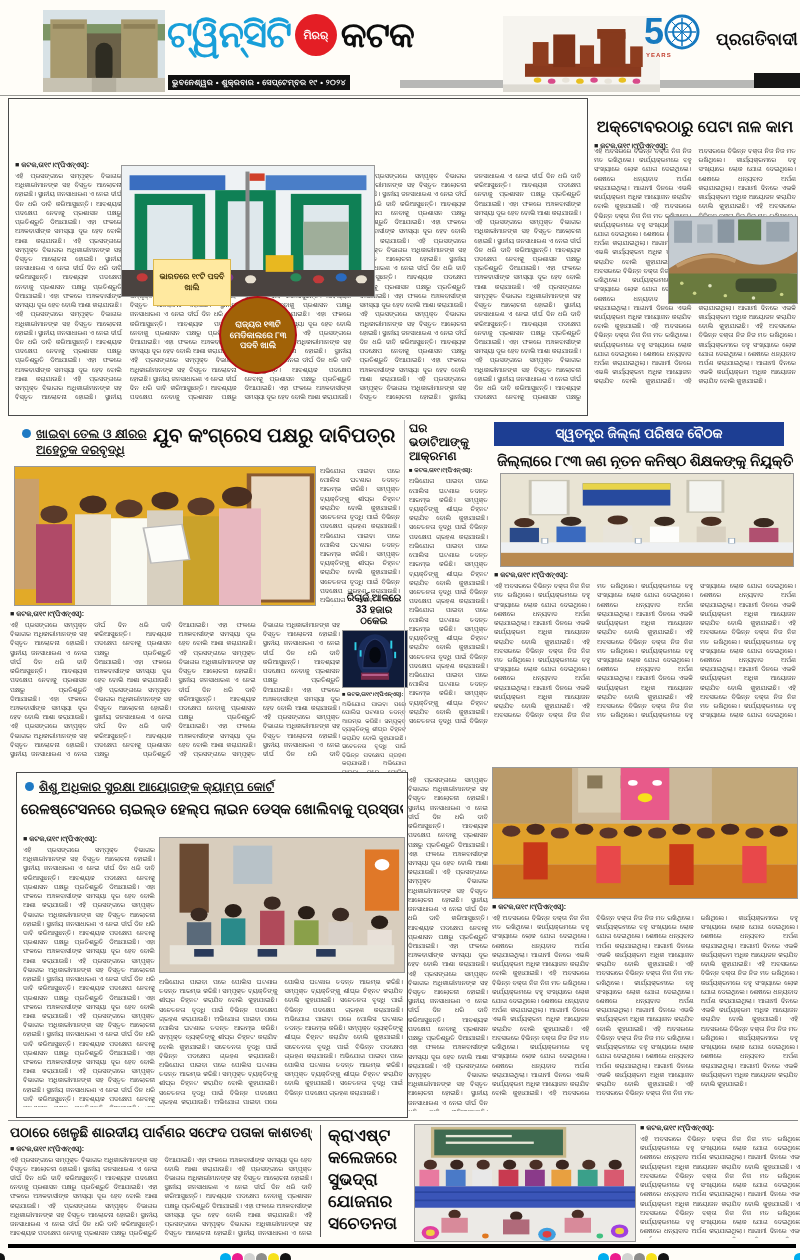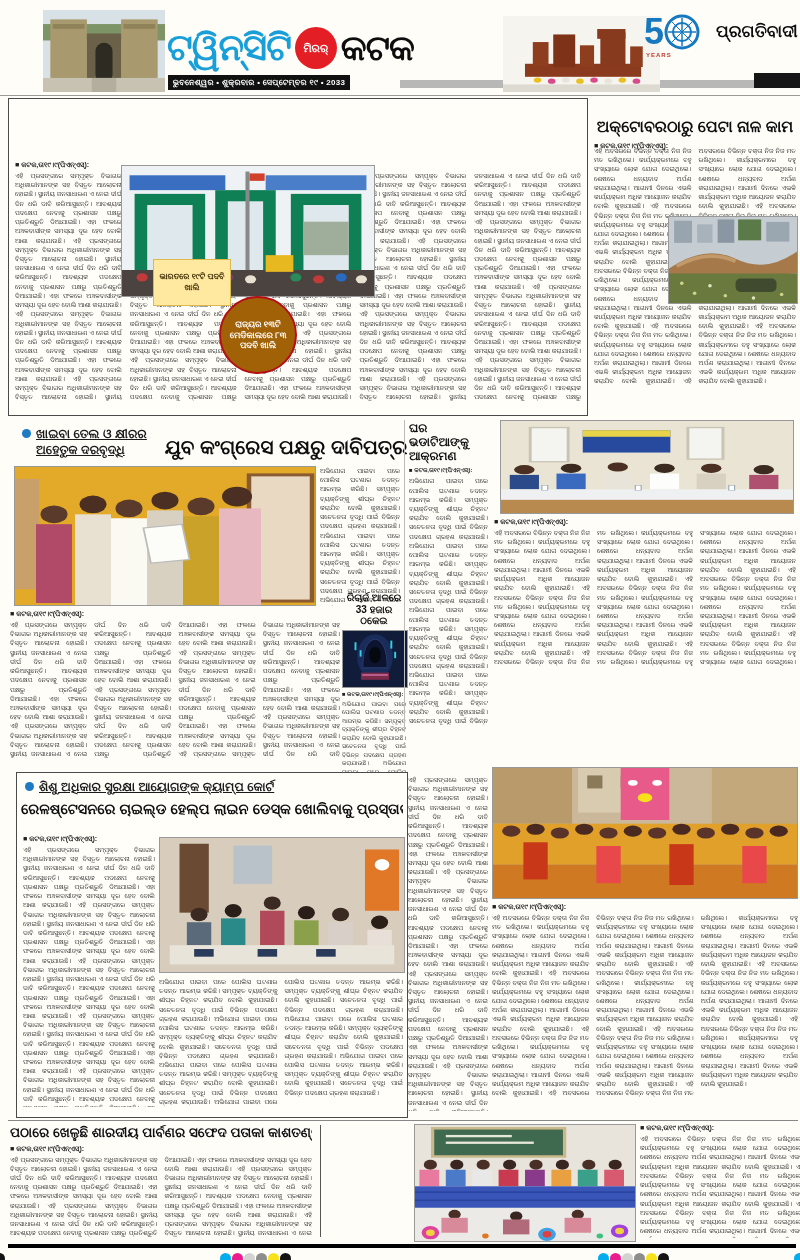--- a/index.html
+++ b/index.html
@@ -58,27 +58,27 @@
     <rect x="6" y="8" width="30" height="54" fill="#a89a6e"></rect>
     <rect x="64" y="8" width="30" height="54" fill="#a89a6e"></rect>
     <rect x="8" y="12" width="26" height="4" fill="#8f8158"></rect>
     <rect x="66" y="12" width="26" height="4" fill="#8f8158"></rect>
     <rect x="36" y="20" width="28" height="42" fill="#6b6148"></rect>
     <rect x="43" y="28" width="14" height="34" rx="7" fill="#2e2c22"></rect>
     <rect x="0" y="58" width="100" height="12" fill="#c7c2b2"></rect>
     <rect x="40" y="58" width="20" height="12" fill="#b3ae9e"></rect>
   </svg>
 
-  <div class="ab nameplate" style="left:167px;top:14px;margin-top:13px;">
+  <div class="ab nameplate" style="left:167px;top:14px;">
     <span class="np-main">ଟ୍ୱିନ୍‌ସିଟି</span>
     <span class="mirror-badge">ମିରର୍</span>
     <span class="np-city">କଟକ</span>
   </div>
 
-  <div class="ab datebar" style="left:168px;top:75px;width:182px;height:15px;">ଭୁବନେଶ୍ୱର • ଶୁକ୍ରବାର • ସେପ୍ଟେମ୍ବର ୧୯ • 2033</div>
+  <div class="ab datebar" style="left:168px;top:75px;width:182px;height:15px;">ଭୁବନେଶ୍ୱର • ଶୁକ୍ରବାର • ସେପ୍ଟେମ୍ବର ୧୯ • ୨୦୨୪</div>
 
   <div class="ab graybar" style="left:400px;top:80px;width:356px;height:8px;"></div>
 
   <svg class="ab photo" style="left:503px;top:16px;" width="157" height="76" viewBox="0 0 100 70" preserveAspectRatio="none">
     <rect x="0" y="0" width="100" height="70" fill="#f6f4ef"></rect>
     <rect x="14" y="44" width="74" height="12" fill="#8a3a1e"></rect>
     <rect x="19" y="24" width="10" height="22" fill="#8e3d1f"></rect>
     <rect x="32" y="17" width="14" height="30" fill="#7e3319"></rect>
     <rect x="49" y="27" width="9" height="20" fill="#8e3d1f"></rect>
     <rect x="60" y="12" width="18" height="9" fill="#873a1d"></rect>
@@ -101,21 +101,21 @@
       <circle cx="18" cy="18" r="16" fill="#fff" stroke="#1679bf" stroke-width="3"></circle>
       <circle cx="18" cy="18" r="9" fill="none" stroke="#1679bf" stroke-width="2"></circle>
       <line x1="18" y1="4" x2="18" y2="32" stroke="#1679bf" stroke-width="1.5"></line>
       <line x1="4" y1="18" x2="32" y2="18" stroke="#1679bf" stroke-width="1.5"></line>
       <line x1="8" y1="8" x2="28" y2="28" stroke="#1679bf" stroke-width="1"></line>
       <line x1="28" y1="8" x2="8" y2="28" stroke="#1679bf" stroke-width="1"></line>
     </svg>
   </div>
   <span class="ab years" style="left:646px;top:52px;font-size:6px;font-weight:700;color:#c03a2a;letter-spacing:1px;">YEARS</span>
 
-  <div class="ab brand" style="left:716px;top:22px;">ପ୍ରଗତିବାଦୀ</div>
+  <div class="ab brand" style="left:716px;top:30px;">ପ୍ରଗତିବାଦୀ</div>
 
   <div class="ab pagebadge" style="left:754px;top:73px;width:44px;height:15px;">ପୃଷ୍ଠା : ୦୨</div>
 
   <div class="ab rule-h" style="left:0;top:95px;width:800px;height:0;"></div>
 
   <section class="ab boxed" style="left:8px;top:98px;width:578px;height:316px;">
     <div class="ab" style="left:6px;top:62px;width:566px;">
       <div class="byline">■ କଟକ,ତା୧୯।୯(ପିଏନ୍‌ଏସ୍):</div>
     </div>
     <div class="ab body-txt cols5" style="left:6px;top:72px;width:566px;height:238px;">ଏହି ପ୍ରସଙ୍ଗରେ ସମ୍ପୃକ୍ତ ବିଭାଗର ଅଧିକାରୀମାନଙ୍କ ସହ ବିସ୍ତୃତ ଆଲୋଚନା ହୋଇଛି। ସ୍ଥାନୀୟ ଜନସାଧାରଣ ଏ ନେଇ ଦୀର୍ଘ ଦିନ ଧରି ଦାବି କରିଆସୁଛନ୍ତି। ଆବଶ୍ୟକ ପଦକ୍ଷେପ ନେବାକୁ ପ୍ରଶାସନ ପକ୍ଷରୁ ପ୍ରତିଶ୍ରୁତି ଦିଆଯାଇଛି। ଏହା ଫଳରେ ଅଞ୍ଚଳବାସୀଙ୍କ ସମସ୍ୟା ଦୂର ହେବ ବୋଲି ଆଶା କରାଯାଉଛି। ଏହି ପ୍ରସଙ୍ଗରେ ସମ୍ପୃକ୍ତ ବିଭାଗର ଅଧିକାରୀମାନଙ୍କ ସହ ବିସ୍ତୃତ ଆଲୋଚନା ହୋଇଛି। ସ୍ଥାନୀୟ ଜନସାଧାରଣ ଏ ନେଇ ଦୀର୍ଘ ଦିନ ଧରି ଦାବି କରିଆସୁଛନ୍ତି। ଆବଶ୍ୟକ ପଦକ୍ଷେପ ନେବାକୁ ପ୍ରଶାସନ ପକ୍ଷରୁ ପ୍ରତିଶ୍ରୁତି ଦିଆଯାଇଛି। ଏହା ଫଳରେ ଅଞ୍ଚଳବାସୀଙ୍କ ସମସ୍ୟା ଦୂର ହେବ ବୋଲି ଆଶା କରାଯାଉଛି। ଏହି ପ୍ରସଙ୍ଗରେ ସମ୍ପୃକ୍ତ ବିଭାଗର ଅଧିକାରୀମାନଙ୍କ ସହ ବିସ୍ତୃତ ଆଲୋଚନା ହୋଇଛି। ସ୍ଥାନୀୟ ଜନସାଧାରଣ ଏ ନେଇ ଦୀର୍ଘ ଦିନ ଧରି ଦାବି କରିଆସୁଛନ୍ତି। ଆବଶ୍ୟକ ପଦକ୍ଷେପ ନେବାକୁ ପ୍ରଶାସନ ପକ୍ଷରୁ ପ୍ରତିଶ୍ରୁତି ଦିଆଯାଇଛି। ଏହା ଫଳରେ ଅଞ୍ଚଳବାସୀଙ୍କ ସମସ୍ୟା ଦୂର ହେବ ବୋଲି ଆଶା କରାଯାଉଛି। ଏହି ପ୍ରସଙ୍ଗରେ ସମ୍ପୃକ୍ତ ବିଭାଗର ଅଧିକାରୀମାନଙ୍କ ସହ ବିସ୍ତୃତ ଆଲୋଚନା ହୋଇଛି। ସ୍ଥାନୀୟ ଜନସାଧାରଣ ଏ ନେଇ ଦୀର୍ଘ ଦିନ ଧରି ଦାବି କରିଆସୁଛନ୍ତି। ଆବଶ୍ୟକ ପଦକ୍ଷେପ ନେବାକୁ ପ୍ରଶାସନ ପକ୍ଷରୁ ପ୍ରତିଶ୍ରୁତି ଦିଆଯାଇଛି। ଏହା ଫଳରେ ଅଞ୍ଚଳବାସୀଙ୍କ ସମସ୍ୟା ଦୂର ହେବ ବୋଲି ଆଶା କରାଯାଉଛି। ଏହି ପ୍ରସଙ୍ଗରେ ସମ୍ପୃକ୍ତ ବିଭାଗର ଅଧିକାରୀମାନଙ୍କ ସହ ବିସ୍ତୃତ ଆଲୋଚନା ହୋଇଛି। ସ୍ଥାନୀୟ ଜନସାଧାରଣ ଏ ନେଇ ଦୀର୍ଘ ଦିନ ଧରି ଦାବି କରିଆସୁଛନ୍ତି। ଆବଶ୍ୟକ ପଦକ୍ଷେପ ନେବାକୁ ପ୍ରଶାସନ ପକ୍ଷରୁ ପ୍ରତିଶ୍ରୁତି ଦିଆଯାଇଛି। ଏହା ଫଳରେ ଅଞ୍ଚଳବାସୀଙ୍କ ସମସ୍ୟା ଦୂର ହେବ ବୋଲି ଆଶା କରାଯାଉଛି। ଏହି ପ୍ରସଙ୍ଗରେ ସମ୍ପୃକ୍ତ ବିଭାଗର ଅଧିକାରୀମାନଙ୍କ ସହ ବିସ୍ତୃତ ଆଲୋଚନା ହୋଇଛି। ସ୍ଥାନୀୟ ଜନସାଧାରଣ ଏ ନେଇ ଦୀର୍ଘ ଦିନ ଧରି ଦାବି କରିଆସୁଛନ୍ତି। ଆବଶ୍ୟକ ପଦକ୍ଷେପ ନେବାକୁ ପ୍ରଶାସନ ପକ୍ଷରୁ ପ୍ରତିଶ୍ରୁତି ଦିଆଯାଇଛି। ଏହା ଫଳରେ ଅଞ୍ଚଳବାସୀଙ୍କ ସମସ୍ୟା ଦୂର ହେବ ବୋଲି ଆଶା କରାଯାଉଛି। ଏହି ପ୍ରସଙ୍ଗରେ ସମ୍ପୃକ୍ତ ବିଭାଗର ଅଧିକାରୀମାନଙ୍କ ସହ ବିସ୍ତୃତ ଆଲୋଚନା ହୋଇଛି। ସ୍ଥାନୀୟ ଜନସାଧାରଣ ଏ ନେଇ ଦୀର୍ଘ ଦିନ ଧରି ଦାବି କରିଆସୁଛନ୍ତି। ଆବଶ୍ୟକ ପଦକ୍ଷେପ ନେବାକୁ ପ୍ରଶାସନ ପକ୍ଷରୁ ପ୍ରତିଶ୍ରୁତି ଦିଆଯାଇଛି। ଏହା ଫଳରେ ଅଞ୍ଚଳବାସୀଙ୍କ ସମସ୍ୟା ଦୂର ହେବ ବୋଲି ଆଶା କରାଯାଉଛି। ଏହି ପ୍ରସଙ୍ଗରେ ସମ୍ପୃକ୍ତ ବିଭାଗର ଅଧିକାରୀମାନଙ୍କ ସହ ବିସ୍ତୃତ ଆଲୋଚନା ହୋଇଛି। ସ୍ଥାନୀୟ ଜନସାଧାରଣ ଏ ନେଇ ଦୀର୍ଘ ଦିନ ଧରି ଦାବି କରିଆସୁଛନ୍ତି। ଆବଶ୍ୟକ ପଦକ୍ଷେପ ନେବାକୁ ପ୍ରଶାସନ ପକ୍ଷରୁ ପ୍ରତିଶ୍ରୁତି ଦିଆଯାଇଛି। ଏହା ଫଳରେ ଅଞ୍ଚଳବାସୀଙ୍କ ସମସ୍ୟା ଦୂର ହେବ ବୋଲି ଆଶା କରାଯାଉଛି। ଏହି ପ୍ରସଙ୍ଗରେ ସମ୍ପୃକ୍ତ ବିଭାଗର ଅଧିକାରୀମାନଙ୍କ ସହ ବିସ୍ତୃତ ଆଲୋଚନା ହୋଇଛି। ସ୍ଥାନୀୟ ଜନସାଧାରଣ ଏ ନେଇ ଦୀର୍ଘ ଦିନ ଧରି ଦାବି କରିଆସୁଛନ୍ତି। ଆବଶ୍ୟକ ପଦକ୍ଷେପ ନେବାକୁ ପ୍ରଶାସନ ପକ୍ଷରୁ ପ୍ରତିଶ୍ରୁତି ଦିଆଯାଇଛି। ଏହା ଫଳରେ ଅଞ୍ଚଳବାସୀଙ୍କ ସମସ୍ୟା ଦୂର ହେବ ବୋଲି ଆଶା କରାଯାଉଛି। ଏହି ପ୍ରସଙ୍ଗରେ ସମ୍ପୃକ୍ତ ବିଭାଗର ଅଧିକାରୀମାନଙ୍କ ସହ ବିସ୍ତୃତ ଆଲୋଚନା ହୋଇଛି। ସ୍ଥାନୀୟ ଜନସାଧାରଣ ଏ ନେଇ ଦୀର୍ଘ ଦିନ ଧରି ଦାବି କରିଆସୁଛନ୍ତି। ଆବଶ୍ୟକ ପଦକ୍ଷେପ ନେବାକୁ ପ୍ରଶାସନ ପକ୍ଷରୁ ପ୍ରତିଶ୍ରୁତି ଦିଆଯାଇଛି। ଏହା ଫଳରେ ଅଞ୍ଚଳବାସୀଙ୍କ ସମସ୍ୟା ଦୂର ହେବ ବୋଲି ଆଶା କରାଯାଉଛି। ଏହି ପ୍ରସଙ୍ଗରେ ସମ୍ପୃକ୍ତ ବିଭାଗର ଅଧିକାରୀମାନଙ୍କ ସହ ବିସ୍ତୃତ ଆଲୋଚନା ହୋଇଛି। ସ୍ଥାନୀୟ ଜନସାଧାରଣ ଏ ନେଇ ଦୀର୍ଘ ଦିନ ଧରି ଦାବି କରିଆସୁଛନ୍ତି। ଆବଶ୍ୟକ ପଦକ୍ଷେପ ନେବାକୁ ପ୍ରଶାସନ ପକ୍ଷରୁ ପ୍ରତିଶ୍ରୁତି ଦିଆଯାଇଛି। ଏହା ଫଳରେ ଅଞ୍ଚଳବାସୀଙ୍କ ସମସ୍ୟା ଦୂର ହେବ ବୋଲି ଆଶା କରାଯାଉଛି। ଏହି ପ୍ରସଙ୍ଗରେ ସମ୍ପୃକ୍ତ ବିଭାଗର ଅଧିକାରୀମାନଙ୍କ ସହ ବିସ୍ତୃତ ଆଲୋଚନା ହୋଇଛି। ସ୍ଥାନୀୟ ଜନସାଧାରଣ ଏ ନେଇ ଦୀର୍ଘ ଦିନ ଧରି ଦାବି କରିଆସୁଛନ୍ତି। ଆବଶ୍ୟକ ପଦକ୍ଷେପ ନେବାକୁ ପ୍ରଶାସନ ପକ୍ଷରୁ ପ୍ରତିଶ୍ରୁତି ଦିଆଯାଇଛି। ଏହା ଫଳରେ ଅଞ୍ଚଳବାସୀଙ୍କ ସମସ୍ୟା ଦୂର ହେବ ବୋଲି ଆଶା କରାଯାଉଛି। ଏହି ପ୍ରସଙ୍ଗରେ ସମ୍ପୃକ୍ତ ବିଭାଗର ଅଧିକାରୀମାନଙ୍କ ସହ ବିସ୍ତୃତ ଆଲୋଚନା ହୋଇଛି। ସ୍ଥାନୀୟ ଜନସାଧାରଣ ଏ ନେଇ ଦୀର୍ଘ ଦିନ ଧରି ଦାବି କରିଆସୁଛନ୍ତି। ଆବଶ୍ୟକ ପଦକ୍ଷେପ ନେବାକୁ ପ୍ରଶାସନ ପକ୍ଷରୁ ପ୍ରତିଶ୍ରୁତି ଦିଆଯାଇଛି। ଏହା ଫଳରେ ଅଞ୍ଚଳବାସୀଙ୍କ ସମସ୍ୟା ଦୂର ହେବ ବୋଲି ଆଶା କରାଯାଉଛି। ଏହି ପ୍ରସଙ୍ଗରେ ସମ୍ପୃକ୍ତ ବିଭାଗର ଅଧିକାରୀମାନଙ୍କ ସହ ବିସ୍ତୃତ ଆଲୋଚନା ହୋଇଛି। ସ୍ଥାନୀୟ ଜନସାଧାରଣ ଏ ନେଇ ଦୀର୍ଘ ଦିନ ଧରି ଦାବି କରିଆସୁଛନ୍ତି। ଆବଶ୍ୟକ ପଦକ୍ଷେପ ନେବାକୁ ପ୍ରଶାସନ ପକ୍ଷରୁ ପ୍ରତିଶ୍ରୁତି ଦିଆଯାଇଛି। ଏହା ଫଳରେ ଅଞ୍ଚଳବାସୀଙ୍କ ସମସ୍ୟା ଦୂର ହେବ ବୋଲି ଆଶା କରାଯାଉଛି। ଏହି ପ୍ରସଙ୍ଗରେ ସମ୍ପୃକ୍ତ ବିଭାଗର ଅଧିକାରୀମାନଙ୍କ ସହ ବିସ୍ତୃତ ଆଲୋଚନା ହୋଇଛି। ସ୍ଥାନୀୟ ଜନସାଧାରଣ ଏ ନେଇ ଦୀର୍ଘ ଦିନ ଧରି ଦାବି କରିଆସୁଛନ୍ତି। ଆବଶ୍ୟକ ପଦକ୍ଷେପ ନେବାକୁ ପ୍ରଶାସନ ପକ୍ଷରୁ ପ୍ରତିଶ୍ରୁତି ଦିଆଯାଇଛି। ଏହା ଫଳରେ ଅଞ୍ଚଳବାସୀଙ୍କ ସମସ୍ୟା ଦୂର ହେବ ବୋଲି ଆଶା କରାଯାଉଛି। ଏହି ପ୍ରସଙ୍ଗରେ ସମ୍ପୃକ୍ତ ବିଭାଗର ଅଧିକାରୀମାନଙ୍କ ସହ ବିସ୍ତୃତ ଆଲୋଚନା ହୋଇଛି। ସ୍ଥାନୀୟ ଜନସାଧାରଣ ଏ ନେଇ ଦୀର୍ଘ ଦିନ ଧରି ଦାବି କରିଆସୁଛନ୍ତି। ଆବଶ୍ୟକ ପଦକ୍ଷେପ ନେବାକୁ ପ୍ରଶାସନ ପକ୍ଷରୁ ପ୍ରତିଶ୍ରୁତି ଦିଆଯାଇଛି। ଏହା ଫଳରେ ଅଞ୍ଚଳବାସୀଙ୍କ ସମସ୍ୟା ଦୂର ହେବ ବୋଲି ଆଶା କରାଯାଉଛି। ଏହି ପ୍ରସଙ୍ଗରେ ସମ୍ପୃକ୍ତ ବିଭାଗର ଅଧିକାରୀମାନଙ୍କ ସହ ବିସ୍ତୃତ ଆଲୋଚନା ହୋଇଛି। ସ୍ଥାନୀୟ ଜନସାଧାରଣ ଏ ନେଇ ଦୀର୍ଘ ଦିନ ଧରି ଦାବି କରିଆସୁଛନ୍ତି। ଆବଶ୍ୟକ ପଦକ୍ଷେପ ନେବାକୁ ପ୍ରଶାସନ ପକ୍ଷରୁ ପ୍ରତିଶ୍ରୁତି ଦିଆଯାଇଛି। ଏହା ଫଳରେ ଅଞ୍ଚଳବାସୀଙ୍କ ସମସ୍ୟା ଦୂର ହେବ ବୋଲି ଆଶା କରାଯାଉଛି। ଏହି ପ୍ରସଙ୍ଗରେ ସମ୍ପୃକ୍ତ ବିଭାଗର ଅଧିକାରୀମାନଙ୍କ ସହ ବିସ୍ତୃତ ଆଲୋଚନା ହୋଇଛି। ସ୍ଥାନୀୟ ଜନସାଧାରଣ ଏ ନେଇ ଦୀର୍ଘ ଦିନ ଧରି ଦାବି କରିଆସୁଛନ୍ତି। ଆବଶ୍ୟକ ପଦକ୍ଷେପ ନେବାକୁ ପ୍ରଶାସନ ପକ୍ଷରୁ ପ୍ରତିଶ୍ରୁତି ଦିଆଯାଇଛି। ଏହା ଫଳରେ ଅଞ୍ଚଳବାସୀଙ୍କ ସମସ୍ୟା ଦୂର ହେବ ବୋଲି ଆଶା କରାଯାଉଛି।</div>
@@ -171,21 +171,21 @@
       <circle cx="66" cy="66" r="1.4" fill="#e0e4c0"></circle>
         <circle cx="88" cy="63" r="1.4" fill="#cdd68a"></circle>
     </svg>
   </section>
 
   <section class="ab" style="left:8px;top:420px;width:392px;height:348px;">
     <div class="ab kicker" style="left:14px;top:6px;width:150px;">
       <span class="dot"></span>
       <span class="ktext">ଖାଇବା ତେଲ ଓ କ୍ଷୀରର ଅହେତୁକ ଦରବୃଦ୍ଧି</span>
     </div>
-    <h2 class="hl center ab" style="left:140px;top:4px;width:252px;font-size:20px;margin:12px;">ଯୁବ କଂଗ୍ରେସ ପକ୍ଷରୁ ଦାବିପତ୍ର</h2>
+    <h2 class="hl center ab" style="left:140px;top:4px;width:252px;font-size:20px;margin:0;">ଯୁବ କଂଗ୍ରେସ ପକ୍ଷରୁ ଦାବିପତ୍ର</h2>
     <svg class="ab photo" style="left:6px;top:46px;border:1px solid #999;" width="300" height="138" viewBox="0 0 100 70" preserveAspectRatio="none">
       <rect x="0" y="0" width="100" height="70" fill="#e2aa28"></rect>
       <rect x="78" y="4" width="21" height="64" fill="#ead9c2" stroke="#8a5a30" stroke-width="1.5"></rect>
       <rect x="0" y="6" width="8" height="56" fill="#caa06a"></rect>
       <circle cx="13" cy="24" r="4.5" fill="#5a3a2a"></circle>
         <rect x="7" y="29" width="12" height="40" fill="#b04a68"></rect>
       <circle cx="26" cy="19" r="4.5" fill="#4a2f22"></circle>
         <rect x="20" y="24" width="12" height="46" fill="#e8e0d0"></rect>
       <circle cx="38" cy="21" r="4.5" fill="#5a3a2a"></circle>
         <rect x="32" y="26" width="12" height="44" fill="#fafaf2"></rect>
@@ -222,20 +222,22 @@
     </div>
   </section>
 
   <section class="ab" style="left:404px;top:420px;width:84px;height:312px;border-left:1px solid #bbb;padding-left:4px;box-sizing:border-box;">
     <h3 class="hl" style="margin:2px 0 4px 0;font-size:12px;">ଘର ଭଡାଟିଆଙ୍କୁ ଆକ୍ରମଣ</h3>
     <div class="byline" style="font-size:6px;">■ କଟକ,ତା୧୯।୯(ପିଏନ୍‌ଏସ୍):</div>
     <div class="body-txt" style="height:250px;">ଅଭିଯୋଗ ପାଇବା ପରେ ପୋଲିସ ଘଟଣାର ତଦନ୍ତ ଆରମ୍ଭ କରିଛି। ସମ୍ପୃକ୍ତ ବ୍ୟକ୍ତିଙ୍କୁ ଶୀଘ୍ର ଚିହ୍ନଟ କରାଯିବ ବୋଲି କୁହାଯାଇଛି। ସଚେତନତା ବୃଦ୍ଧି ପାଇଁ ବିଭିନ୍ନ ପଦକ୍ଷେପ ଗ୍ରହଣ କରାଯାଉଛି। ଅଭିଯୋଗ ପାଇବା ପରେ ପୋଲିସ ଘଟଣାର ତଦନ୍ତ ଆରମ୍ଭ କରିଛି। ସମ୍ପୃକ୍ତ ବ୍ୟକ୍ତିଙ୍କୁ ଶୀଘ୍ର ଚିହ୍ନଟ କରାଯିବ ବୋଲି କୁହାଯାଇଛି। ସଚେତନତା ବୃଦ୍ଧି ପାଇଁ ବିଭିନ୍ନ ପଦକ୍ଷେପ ଗ୍ରହଣ କରାଯାଉଛି। ଅଭିଯୋଗ ପାଇବା ପରେ ପୋଲିସ ଘଟଣାର ତଦନ୍ତ ଆରମ୍ଭ କରିଛି। ସମ୍ପୃକ୍ତ ବ୍ୟକ୍ତିଙ୍କୁ ଶୀଘ୍ର ଚିହ୍ନଟ କରାଯିବ ବୋଲି କୁହାଯାଇଛି। ସଚେତନତା ବୃଦ୍ଧି ପାଇଁ ବିଭିନ୍ନ ପଦକ୍ଷେପ ଗ୍ରହଣ କରାଯାଉଛି। ଅଭିଯୋଗ ପାଇବା ପରେ ପୋଲିସ ଘଟଣାର ତଦନ୍ତ ଆରମ୍ଭ କରିଛି। ସମ୍ପୃକ୍ତ ବ୍ୟକ୍ତିଙ୍କୁ ଶୀଘ୍ର ଚିହ୍ନଟ କରାଯିବ ବୋଲି କୁହାଯାଇଛି। ସଚେତନତା ବୃଦ୍ଧି ପାଇଁ ବିଭିନ୍ନ ପଦକ୍ଷେପ ଗ୍ରହଣ କରାଯାଉଛି। ଅଭିଯୋଗ ପାଇବା ପରେ ପୋଲିସ ଘଟଣାର ତଦନ୍ତ ଆରମ୍ଭ କରିଛି। ସମ୍ପୃକ୍ତ ବ୍ୟକ୍ତିଙ୍କୁ ଶୀଘ୍ର ଚିହ୍ନଟ କରାଯିବ ବୋଲି କୁହାଯାଇଛି। ସଚେତନତା ବୃଦ୍ଧି ପାଇଁ ବିଭିନ୍ନ ପଦକ୍ଷେପ ଗ୍ରହଣ କରାଯାଉଛି। ଅଭିଯୋଗ ପାଇବା ପରେ ପୋଲିସ ଘଟଣାର ତଦନ୍ତ ଆରମ୍ଭ କରିଛି। ସମ୍ପୃକ୍ତ ବ୍ୟକ୍ତିଙ୍କୁ ଶୀଘ୍ର ଚିହ୍ନଟ କରାଯିବ ବୋଲି କୁହାଯାଇଛି। ସଚେତନତା ବୃଦ୍ଧି ପାଇଁ ବିଭିନ୍ନ ପଦକ୍ଷେପ ଗ୍ରହଣ କରାଯାଉଛି।</div>
   </section>
 
   <section class="ab" style="left:492px;top:420px;width:306px;height:315px;">
+    <div class="banner" style="margin:2px 14px 0 2px;height:24px;">ସ୍ୱତନ୍ତ୍ର ଜିଲ୍ଲା ପରିଷଦ ବୈଠକ</div>
+    <h2 class="hl center" style="margin:6px 0 4px 0;font-size:15px;letter-spacing:-0.3px;white-space:nowrap;overflow:hidden;">ଜିଲ୍ଲାରେ ୮୯୩ ଜଣ ନୂତନ କନିଷ୍ଠ ଶିକ୍ଷକଙ୍କୁ ନିଯୁକ୍ତି</h2>
     <svg class="photo" style="margin-left:8px;border:1px solid #999;" width="292" height="92" viewBox="0 0 100 70" preserveAspectRatio="none">
       <rect x="0" y="0" width="100" height="70" fill="#e9e4d4"></rect>
       <rect x="10" y="5" width="13" height="26" fill="#f4f4f0" stroke="#c8c4b4" stroke-width="1"></rect>
       <rect x="64" y="5" width="12" height="24" fill="#f4f4f0" stroke="#c8c4b4" stroke-width="1"></rect>
       <rect x="28" y="7" width="30" height="17" fill="#274a9e"></rect>
       <rect x="28" y="7" width="30" height="5" fill="#e8d44a"></rect>
       <circle cx="8" cy="37" r="3.5" fill="#4a2f22"></circle>
         <rect x="3" y="41" width="10" height="11" fill="#2a4a8a"></rect>
       <circle cx="24" cy="36" r="3.5" fill="#3a2a20"></circle>
         <rect x="19" y="40" width="10" height="12" fill="#3a6abf"></rect>
@@ -333,20 +335,21 @@
 
   <section class="ab" style="left:8px;top:1120px;width:790px;height:124px;border-top:1px solid #888;">
 
     <div class="ab" style="left:2px;top:2px;width:302px;height:120px;">
       <h2 class="hl" style="margin:2px 0 4px 0;font-size:13.5px;white-space:nowrap;overflow:hidden;">ପଠାରେ ଖେଳୁଛି ଶାରଦୀୟ ପାର୍ବଣର ସଫେଦ ପତାକା କାଶତଣ୍ଡି</h2>
       <div class="byline">■ କଟକ,ତା୧୯।୯(ପିଏନ୍‌ଏସ୍):</div>
       <div class="body-txt cols2" style="height:88px;">ଏହି ପ୍ରସଙ୍ଗରେ ସମ୍ପୃକ୍ତ ବିଭାଗର ଅଧିକାରୀମାନଙ୍କ ସହ ବିସ୍ତୃତ ଆଲୋଚନା ହୋଇଛି। ସ୍ଥାନୀୟ ଜନସାଧାରଣ ଏ ନେଇ ଦୀର୍ଘ ଦିନ ଧରି ଦାବି କରିଆସୁଛନ୍ତି। ଆବଶ୍ୟକ ପଦକ୍ଷେପ ନେବାକୁ ପ୍ରଶାସନ ପକ୍ଷରୁ ପ୍ରତିଶ୍ରୁତି ଦିଆଯାଇଛି। ଏହା ଫଳରେ ଅଞ୍ଚଳବାସୀଙ୍କ ସମସ୍ୟା ଦୂର ହେବ ବୋଲି ଆଶା କରାଯାଉଛି। ଏହି ପ୍ରସଙ୍ଗରେ ସମ୍ପୃକ୍ତ ବିଭାଗର ଅଧିକାରୀମାନଙ୍କ ସହ ବିସ୍ତୃତ ଆଲୋଚନା ହୋଇଛି। ସ୍ଥାନୀୟ ଜନସାଧାରଣ ଏ ନେଇ ଦୀର୍ଘ ଦିନ ଧରି ଦାବି କରିଆସୁଛନ୍ତି। ଆବଶ୍ୟକ ପଦକ୍ଷେପ ନେବାକୁ ପ୍ରଶାସନ ପକ୍ଷରୁ ପ୍ରତିଶ୍ରୁତି ଦିଆଯାଇଛି। ଏହା ଫଳରେ ଅଞ୍ଚଳବାସୀଙ୍କ ସମସ୍ୟା ଦୂର ହେବ ବୋଲି ଆଶା କରାଯାଉଛି। ଏହି ପ୍ରସଙ୍ଗରେ ସମ୍ପୃକ୍ତ ବିଭାଗର ଅଧିକାରୀମାନଙ୍କ ସହ ବିସ୍ତୃତ ଆଲୋଚନା ହୋଇଛି। ସ୍ଥାନୀୟ ଜନସାଧାରଣ ଏ ନେଇ ଦୀର୍ଘ ଦିନ ଧରି ଦାବି କରିଆସୁଛନ୍ତି। ଆବଶ୍ୟକ ପଦକ୍ଷେପ ନେବାକୁ ପ୍ରଶାସନ ପକ୍ଷରୁ ପ୍ରତିଶ୍ରୁତି ଦିଆଯାଇଛି। ଏହା ଫଳରେ ଅଞ୍ଚଳବାସୀଙ୍କ ସମସ୍ୟା ଦୂର ହେବ ବୋଲି ଆଶା କରାଯାଉଛି। ଏହି ପ୍ରସଙ୍ଗରେ ସମ୍ପୃକ୍ତ ବିଭାଗର ଅଧିକାରୀମାନଙ୍କ ସହ ବିସ୍ତୃତ ଆଲୋଚନା ହୋଇଛି। ସ୍ଥାନୀୟ ଜନସାଧାରଣ ଏ ନେଇ ଦୀର୍ଘ ଦିନ ଧରି ଦାବି କରିଆସୁଛନ୍ତି। ଆବଶ୍ୟକ ପଦକ୍ଷେପ ନେବାକୁ ପ୍ରଶାସନ ପକ୍ଷରୁ ପ୍ରତିଶ୍ରୁତି ଦିଆଯାଇଛି। ଏହା ଫଳରେ ଅଞ୍ଚଳବାସୀଙ୍କ ସମସ୍ୟା ଦୂର ହେବ ବୋଲି ଆଶା କରାଯାଉଛି। ଏହି ପ୍ରସଙ୍ଗରେ ସମ୍ପୃକ୍ତ ବିଭାଗର ଅଧିକାରୀମାନଙ୍କ ସହ ବିସ୍ତୃତ ଆଲୋଚନା ହୋଇଛି। ସ୍ଥାନୀୟ ଜନସାଧାରଣ ଏ ନେଇ ଦୀର୍ଘ ଦିନ ଧରି ଦାବି କରିଆସୁଛନ୍ତି। ଆବଶ୍ୟକ ପଦକ୍ଷେପ ନେବାକୁ ପ୍ରଶାସନ ପକ୍ଷରୁ ପ୍ରତିଶ୍ରୁତି ଦିଆଯାଇଛି। ଏହା ଫଳରେ ଅଞ୍ଚଳବାସୀଙ୍କ ସମସ୍ୟା ଦୂର ହେବ ବୋଲି ଆଶା କରାଯାଉଛି।</div>
     </div>
     <div class="ab vline" style="left:312px;top:4px;height:112px;"></div>
 
+    <h2 class="ab hl" style="left:320px;top:4px;width:80px;margin:0;font-size:17px;line-height:1.3;">କ୍ରାଏଷ୍ଟ କଲେଜରେ ସୁଭଦ୍ରା ଯୋଜନାର ସଚେତନତା</h2>
 
     <svg class="ab photo" style="left:406px;top:3px;border:1px solid #999;" width="220" height="116" viewBox="0 0 100 70" preserveAspectRatio="none">
       <rect x="0" y="0" width="100" height="70" fill="#e8e4dc"></rect>
       <rect x="8" y="2" width="60" height="17" fill="#3f6a50" stroke="#c8b88a" stroke-width="1.5"></rect>
       <rect x="14" y="6" width="30" height="1.4" fill="#e8e8d8"></rect>
         <rect x="14" y="10" width="40" height="1.4" fill="#e8e8d8"></rect>
       <circle cx="7" cy="24" r="3" fill="#4a2f26"></circle>
         <rect x="2" y="27" width="9" height="10" fill="#e87aa0"></rect>
       <circle cx="19" cy="24" r="3" fill="#3a2620"></circle>
         <rect x="14" y="27" width="9" height="10" fill="#4a7ac8"></rect>

